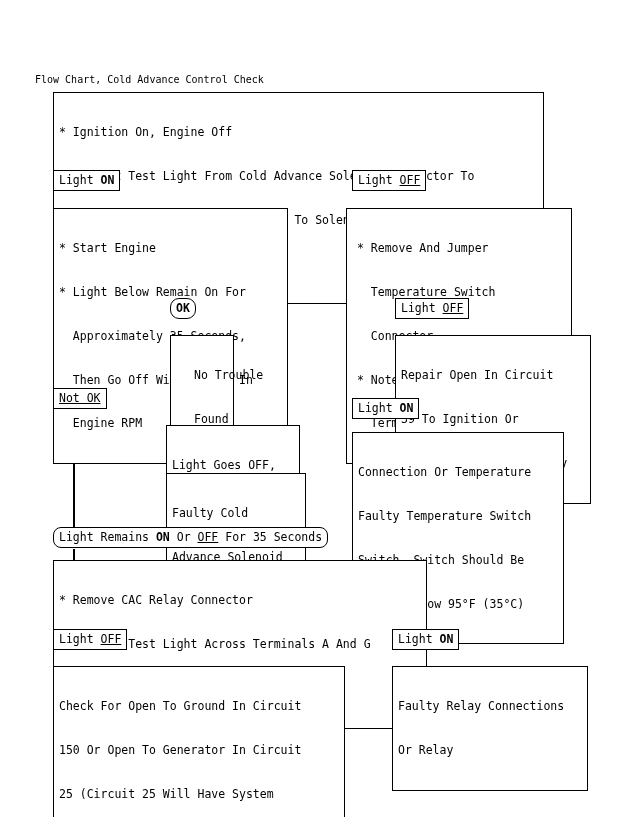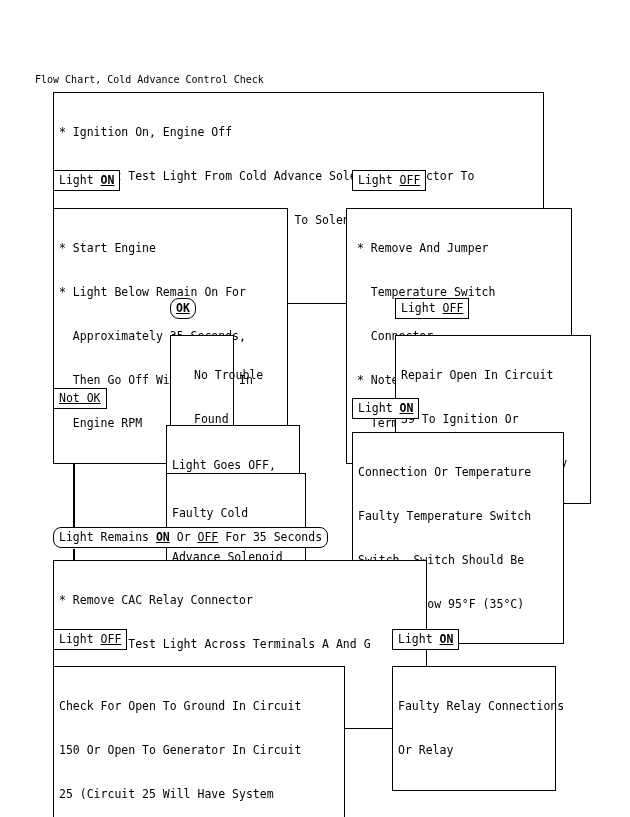--- a/index.html
+++ b/index.html
@@ -52,21 +52,21 @@
     padding: 2px 5px 2px 5px;
     z-index: 6;
   }
   .line {
     position: absolute;
     background: #000;
     z-index: 1;
   }
   .hline { height: 1.6px; }
   .vline { width: 1.6px; }
-  b { font-weight: bold; text-decoration: underline; }
+  b { font-weight: bold; }
   u { text-decoration: underline; }
 </style>
 </head>
 <body>
 
 <div id="canvas">
 
   <div class="title" style="left:35px; top:73px;">Flow Chart, Cold Advance Control Check</div>
 
   <div class="line vline" style="left:240px; top:157px; height:25px;"></div>
@@ -183,18 +183,18 @@
   <div class="lbl" style="left:392px; top:629px;"><span>Light </span><b>ON</b></div>
 
   <div class="box" style="left:53px; top:666px; width:292px;">
     <span class="txt">Check For Open To Ground In Circuit</span>
     <span class="txt">150 Or Open To Generator In Circuit</span>
     <span class="txt">25 (Circuit 25 Will Have System</span>
     
     
   </div>
 
-  <div class="box" style="left:392px; top:666px; width:164px;">
+  <div class="box" style="left:392px; top:666px; width:196px;">
     <span class="txt">Faulty Relay Connections</span>
     <span class="txt">Or Relay</span>
   </div>
 
 </div>
 
 </body></html>

